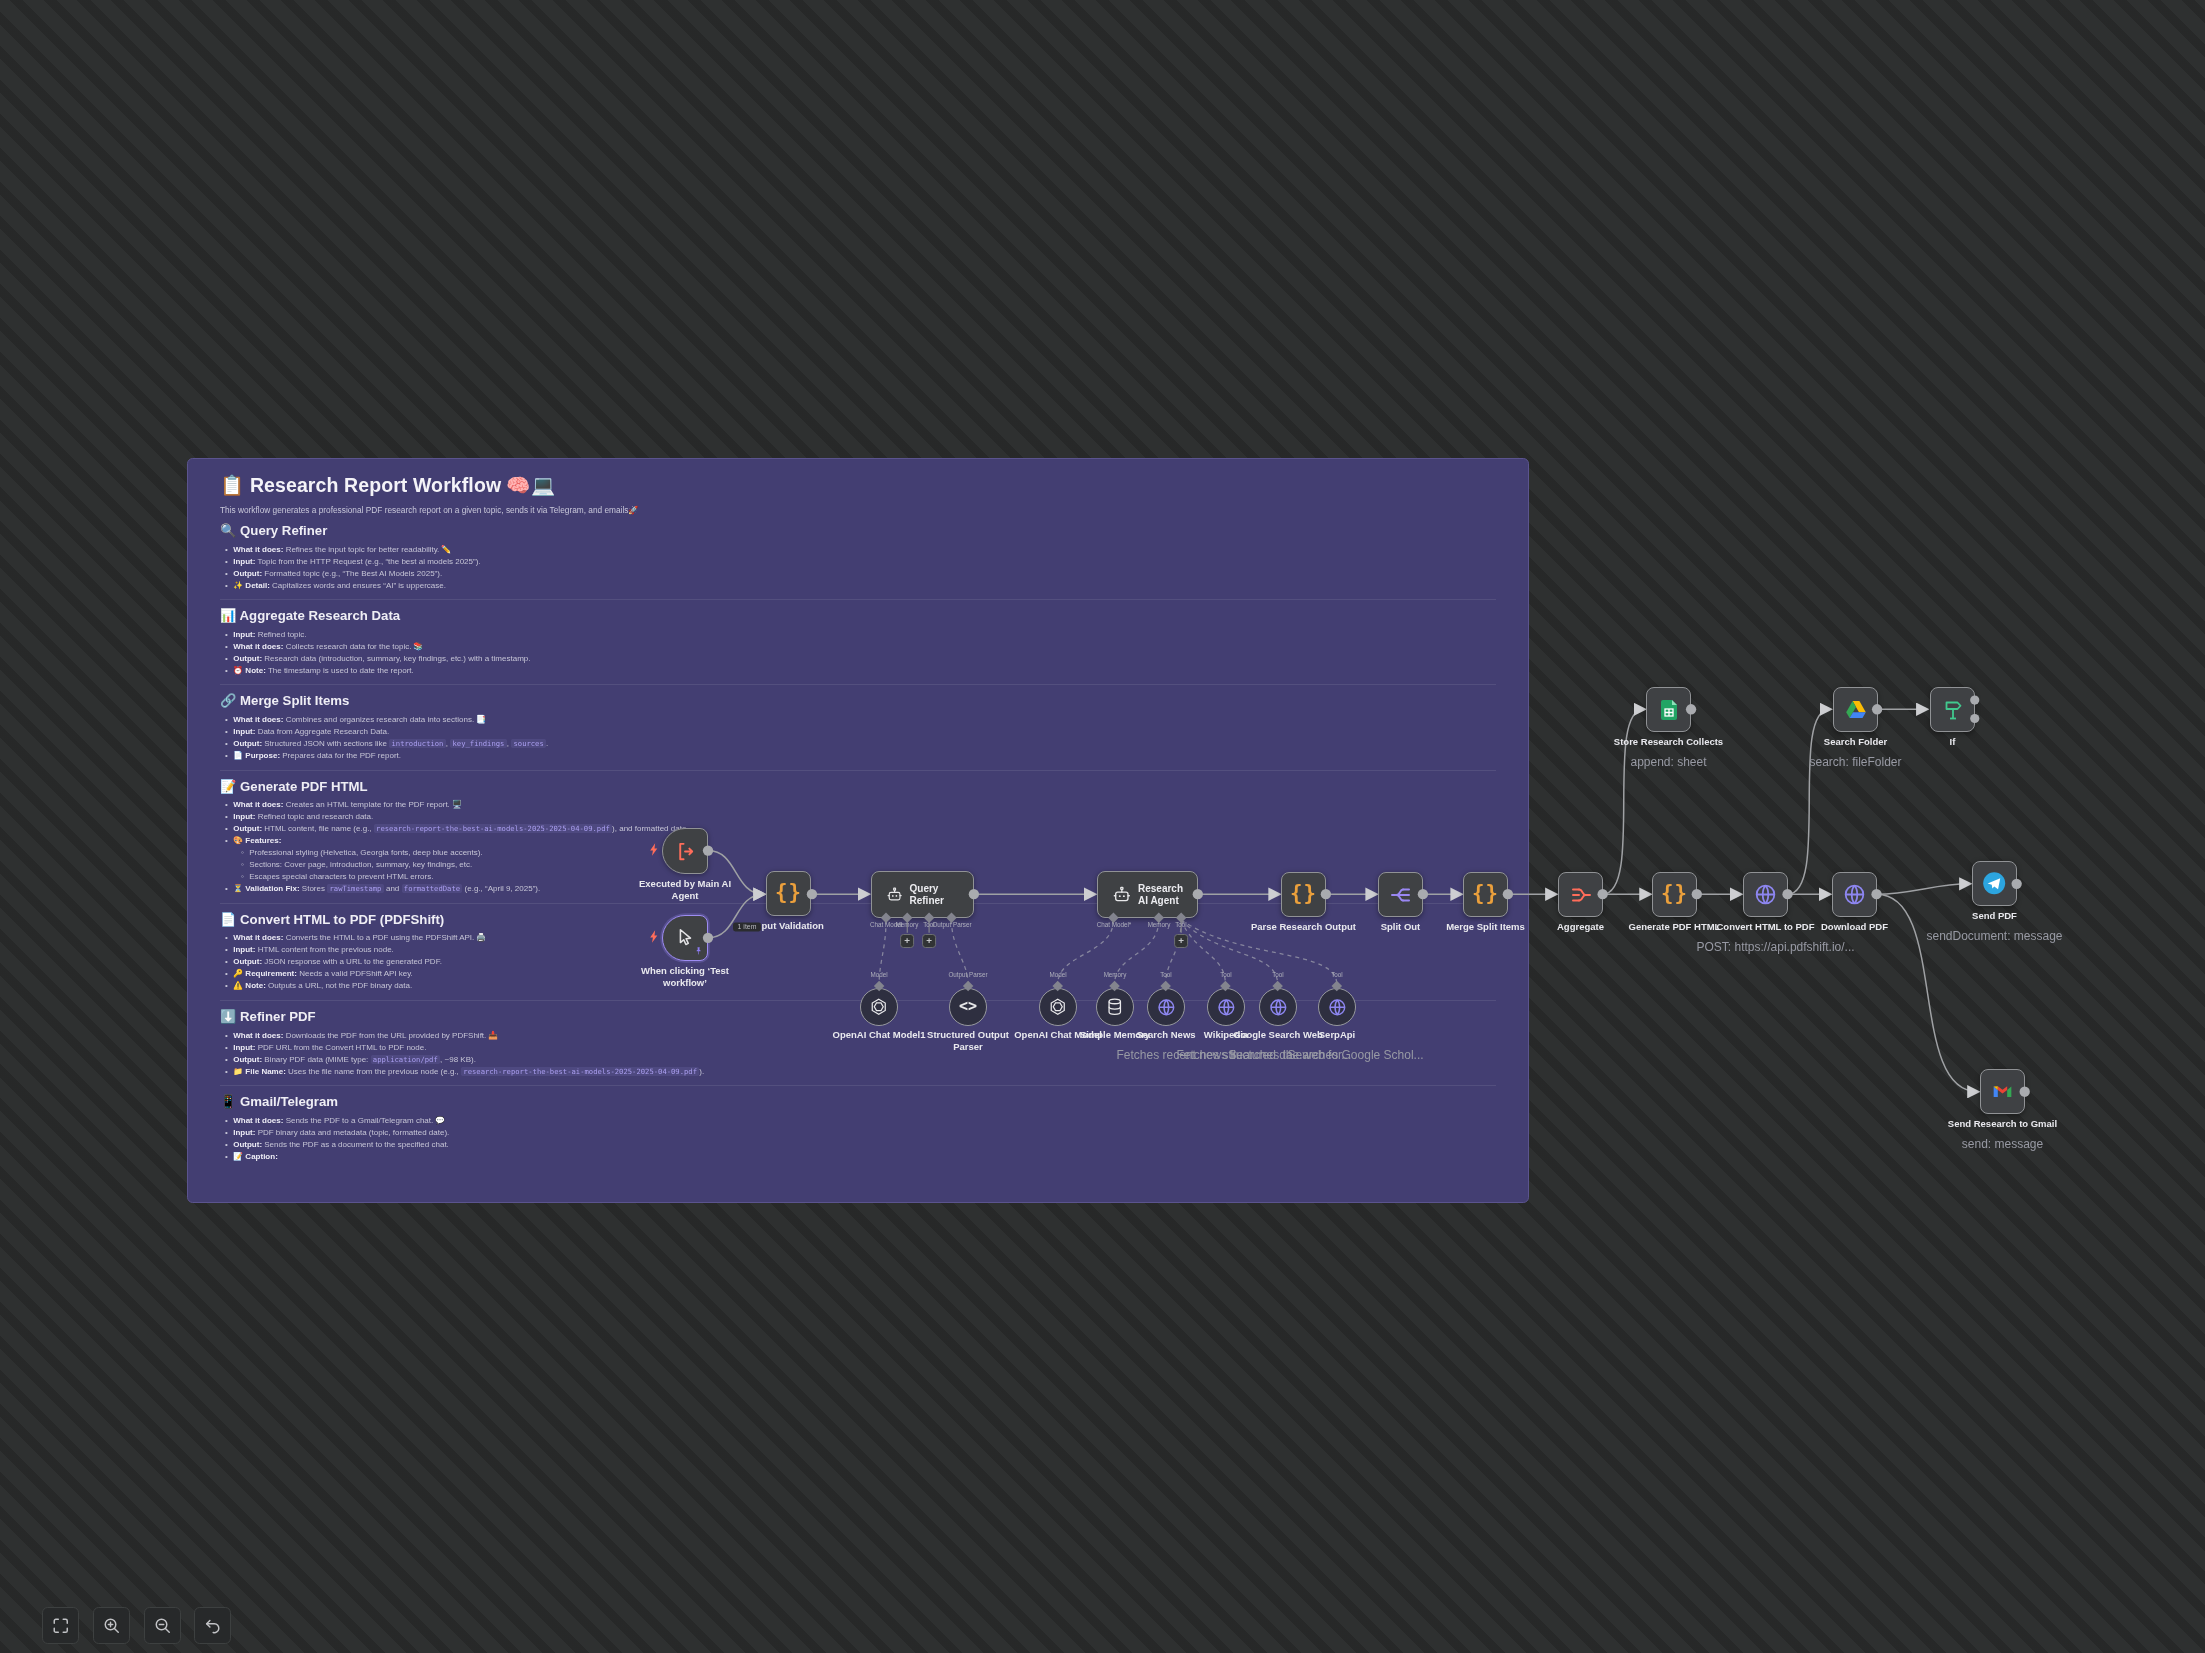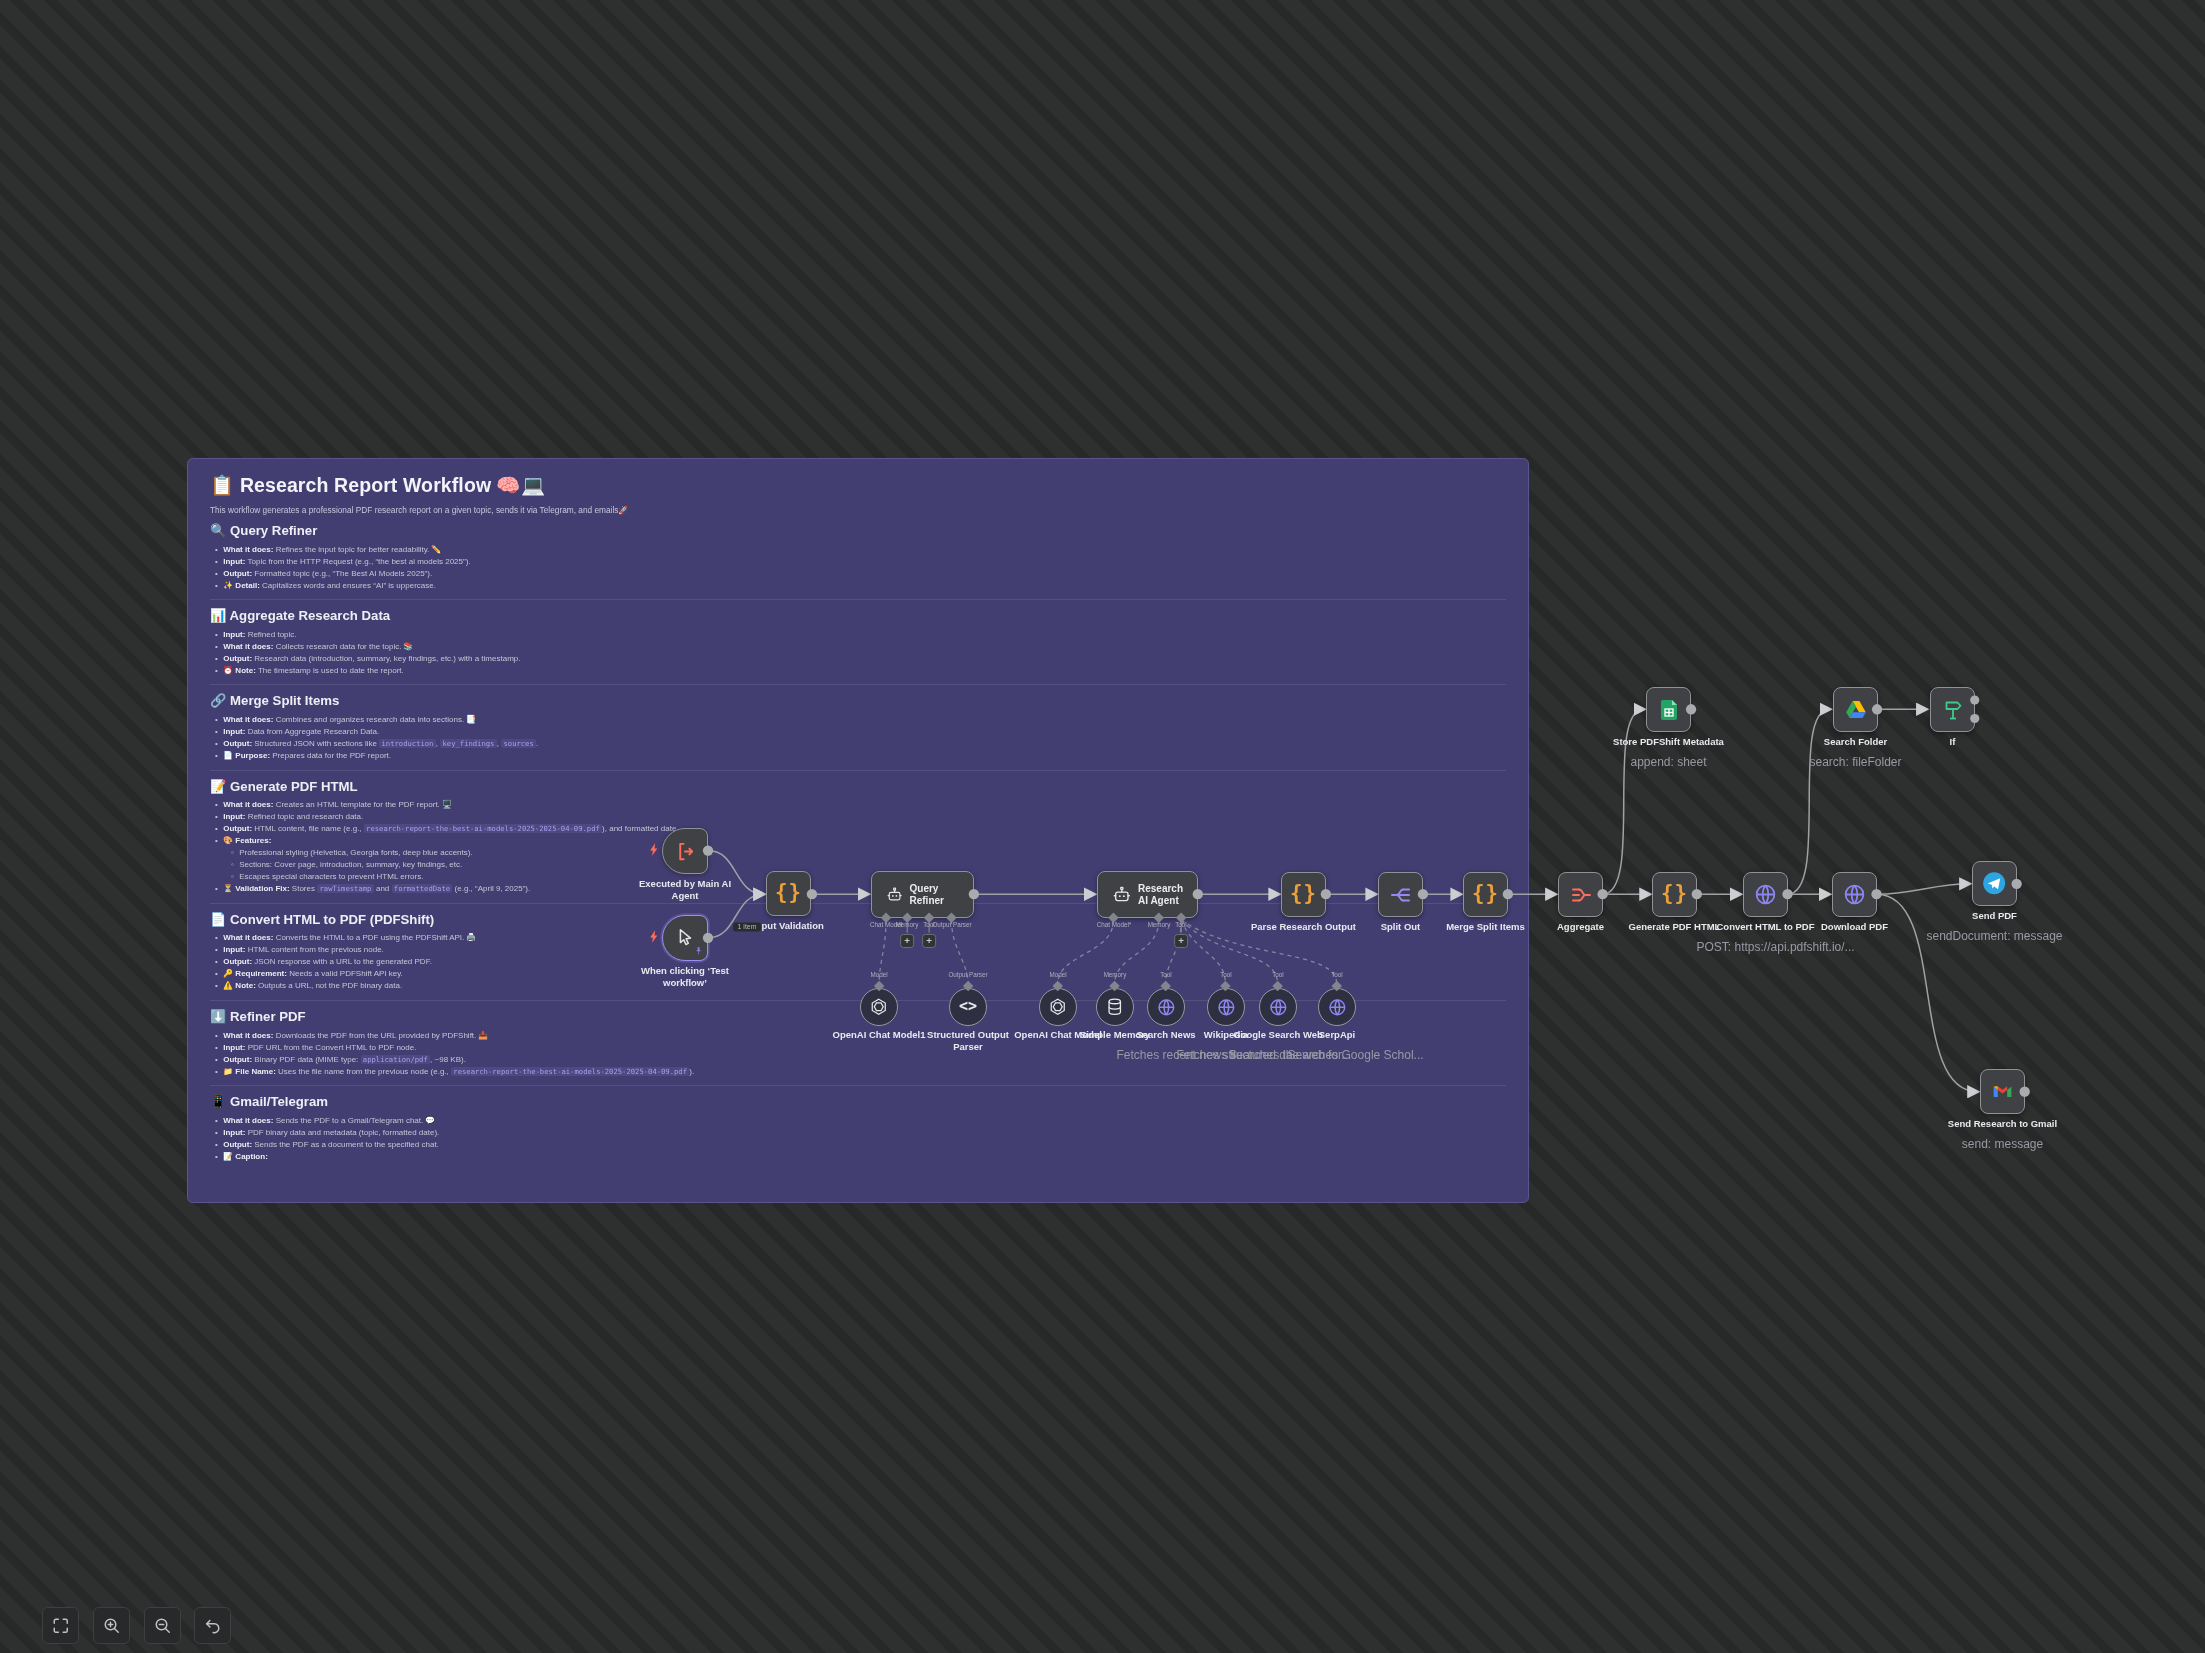--- a/index.html
+++ b/index.html
@@ -9,21 +9,21 @@
   }
   body::before{
     content:'';position:absolute;inset:0;pointer-events:none;
     background:repeating-linear-gradient(45deg, rgba(0,0,0,.16) 0 9.2px, transparent 9.2px 24px);
     z-index:0;
   }
   
   .sticky{
     position:absolute;left:187px;top:458px;width:1342px;height:745px;box-sizing:border-box;
     background:#433e72;border:0.6px solid #5b548e;border-radius:5.7px;
-    padding:15px 22px;z-index:1;overflow:hidden;
+    padding:15px 32px;z-index:1;overflow:hidden;
   }
   .sticky h1{font-size:19.5px;margin:0 0 8px;color:#f4f3f8;font-weight:700;letter-spacing:0.1px}
   .sticky .desc{font-size:8.3px;color:#c9c8da;margin:0 0 6.9px}
   .sdiv{border:none;border-top:0.6px solid rgba(255,255,255,.09);margin:7.5px 0}
   .shead{font-size:13.2px;color:#efeef5;margin:8px 0 5.7px;font-weight:700}
   .sbullets{list-style:none;margin:0;padding:0 0 0 3.4px}
   .sbullets li{font-size:8px;line-height:1.5;color:#c6c5d6;padding-left:9.8px;position:relative}
   .sbullets li::before{content:'•';position:absolute;left:1.7px;color:#c6c5d6}
   .sbullets li.sub{margin-left:16px}
   .sbullets li.sub::before{content:'◦'}
@@ -334,21 +334,21 @@
 </div>
 
 <div class="node" style="left:1646px;top:687px">
   <svg width="24" height="24" viewBox="0 0 24 24">
     <path fill="#21a464" d="M6 2h9l5 5v13a2 2 0 0 1-2 2H6a2 2 0 0 1-2-2V4a2 2 0 0 1 2-2z"></path>
     <path fill="#8ce0b8" d="M15 2l5 5h-5z"></path>
     <rect x="8" y="11" width="8" height="7" fill="none" stroke="#fff" stroke-width="1.3"></rect>
     <path d="M8 14.5h8M12 11v7" stroke="#fff" stroke-width="1.3"></path>
   </svg>
   <div class="nlabel">
-    <div class="nname">Store PDFShift Metadata</div>
+    <div class="nname">Store Research Collects</div>
     <div class="nsub">append: sheet</div>
   </div>
 </div>
 
 <div class="node" style="left:1833px;top:687px">
   <svg width="24" height="24" viewBox="0 0 24 24">
     <path fill="#fbbc04" d="M8.6 3h6.8l6.4 11.2h-6.8z"></path>
     <path fill="#34a853" d="M8.6 3 2.2 14.2l3.4 5.9L12 9z"></path>
     <path fill="#4285f4" d="M5.6 20.1h12.9l3.3-5.9H9z"></path>
   </svg>

